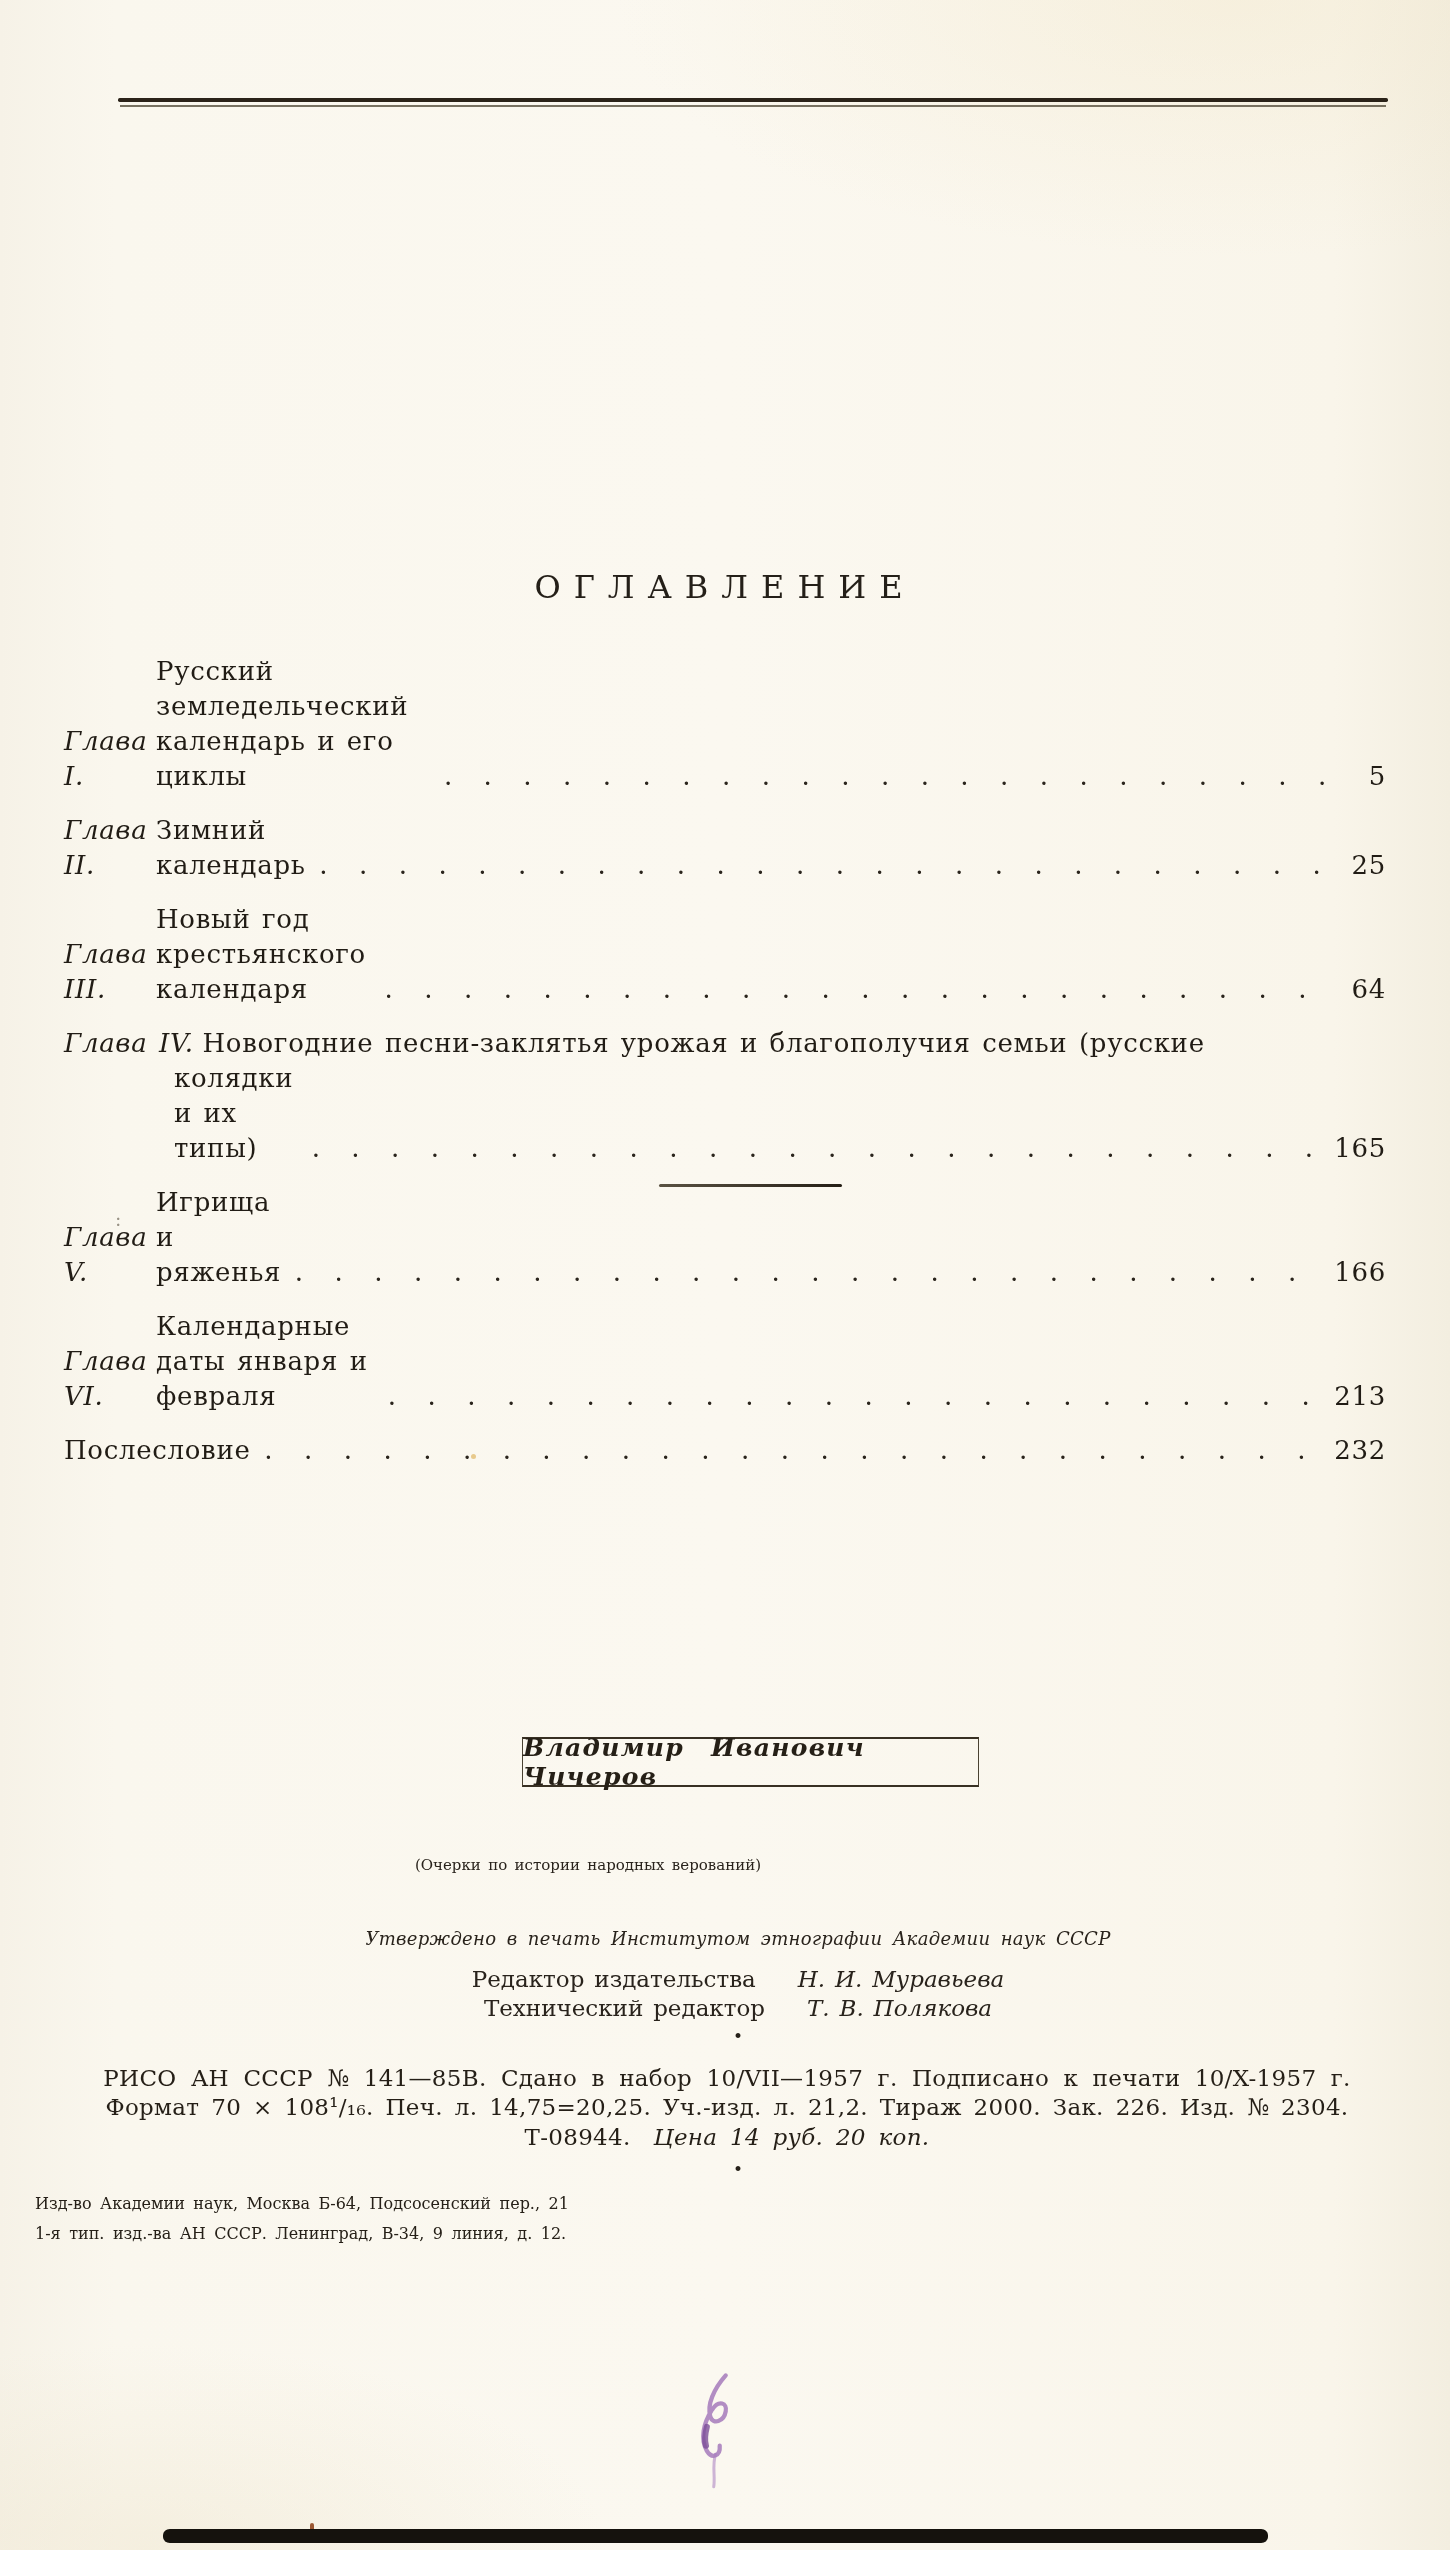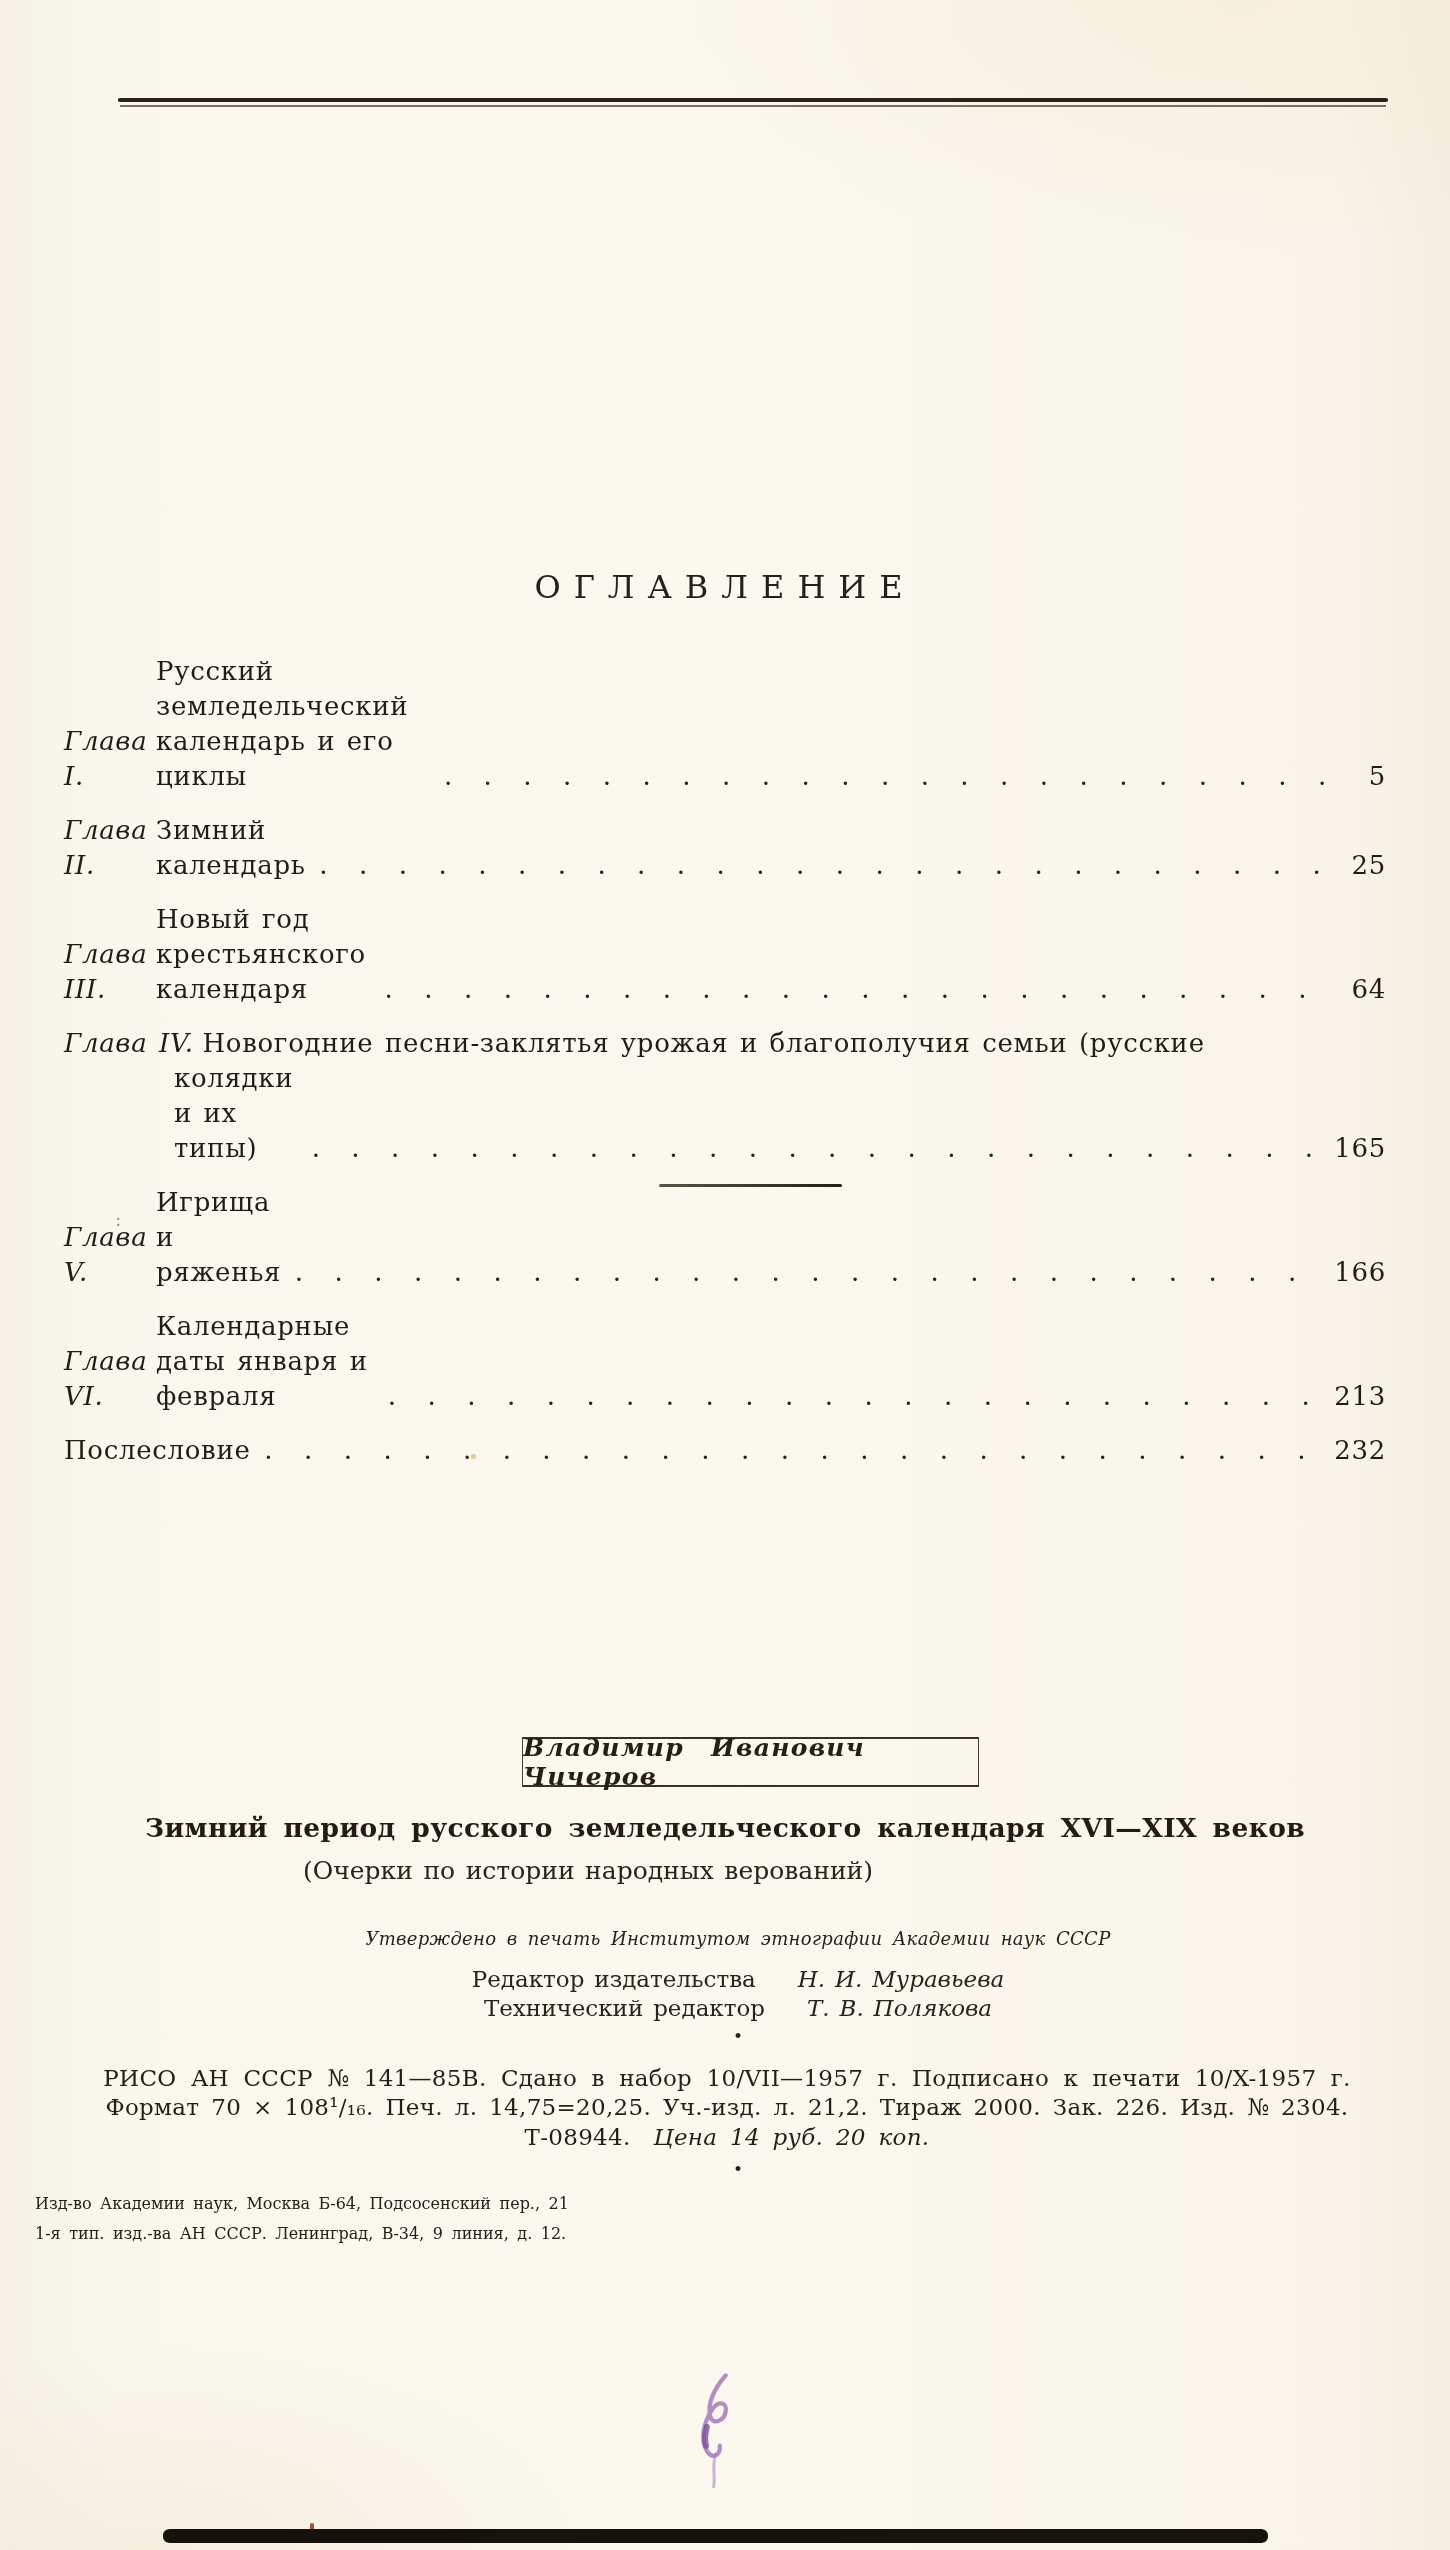--- a/index.html
+++ b/index.html
@@ -39,21 +39,21 @@
   
   .author-box{
     position:absolute;left:522px;top:1731px;width:455px;height:46px;
     border-top:2.6px solid #383023;border-bottom:2.6px solid #383023;
     border-left:1.7px solid #4a4232;border-right:1.7px solid #4a4232;
     display:flex;align-items:center;justify-content:center;
     font-style:italic;font-weight:bold;font-size:25px;letter-spacing:1.3px;word-spacing:17px;color:#251f16;margin-top:6px;
   }
   .book-title{position:absolute;left:0;top:1812px;width:1450px;text-align:center;
     font-weight:bold;font-size:26.5px;letter-spacing:0.4px;word-spacing:6px;color:#221c14;}
-  .subtitle{position:absolute;left:0;top:1856px;width:1176px;text-align:center;font-size:25px;word-spacing:2.6px;}
+  .subtitle{position:absolute;left:0;top:1856px;width:1176px;text-align:center;font-size:15px;word-spacing:2.6px;}
   .approved{position:absolute;left:26px;top:1928px;width:1424px;text-align:center;
     font-style:italic;font-size:18px;word-spacing:4.3px;letter-spacing:0.3px;}
   .editor-line{position:absolute;left:26px;width:1424px;text-align:center;font-size:23px;word-spacing:2.6px;}
   .editor-line .name{font-style:italic;margin-left:32px;}
   .ed1{top:1966px;} .ed2{top:1995px;}
   .star{position:absolute;left:26px;width:1424px;text-align:center;font-size:17px;color:#27211a;}
   .star1{top:2026px;} .star2{top:2159px;}
   .imprint{position:absolute;left:34px;width:1386px;text-align:center;font-size:23px;letter-spacing:0.3px;word-spacing:6.8px;color:#251f17;}
   .im1{top:2065px;} .im2{top:2094px;word-spacing:4.3px;} .im3{top:2124px;}
   .im3 .price{font-style:italic;margin-left:8.6px;word-spacing:5.1px;}
@@ -137,21 +137,20 @@
     </div>
 
   <div class="colon-mark">:</div>
 
   <div class="divider"></div>
 
   <div class="author-box">
     <span>Владимир Иванович Чичеров</span>
   </div>
 
-  <div class="book-title">Зимний период русского земледельческого календаря XVI—XIX веков</div>
   <div class="subtitle">(Очерки по истории народных верований)</div>
 
   <div class="approved">Утверждено в печать Институтом этнографии Академии наук СССР</div>
 
   <div class="editor-line ed1">
     <span>Редактор издательства</span>
     <span class="name">Н. И. Муравьева</span>
   </div>
   <div class="editor-line ed2">
     <span>Технический редактор</span>

